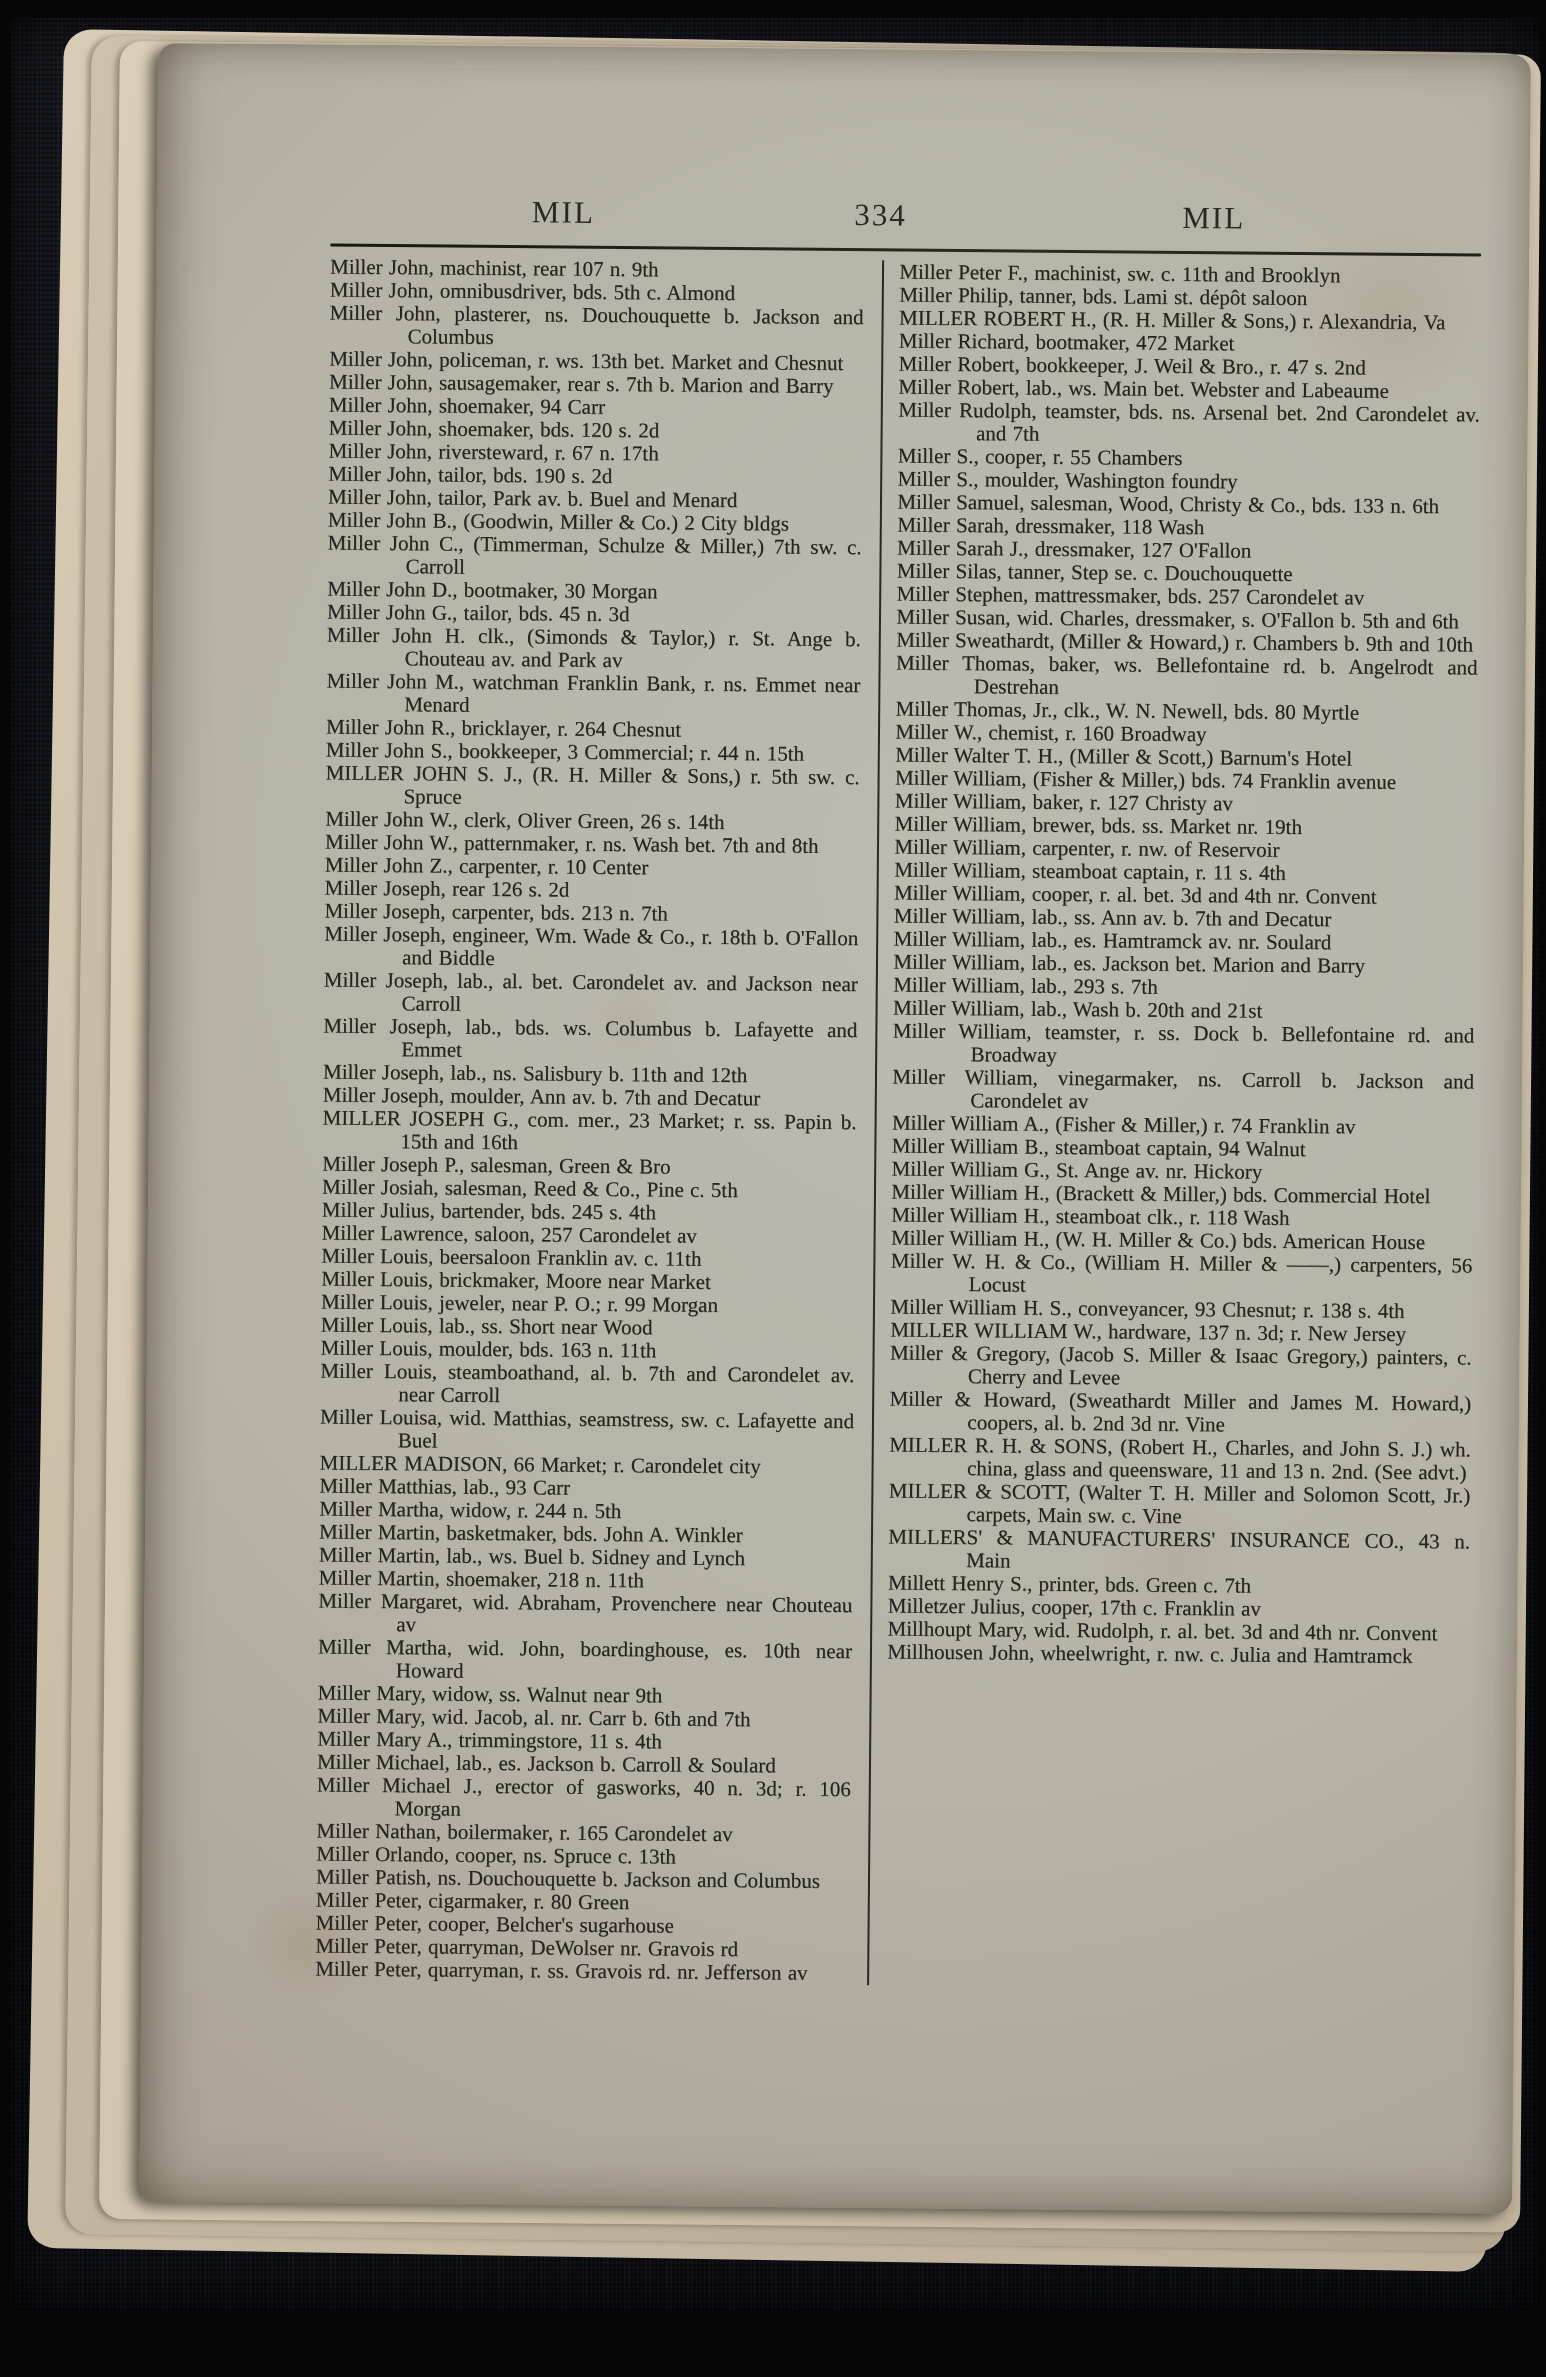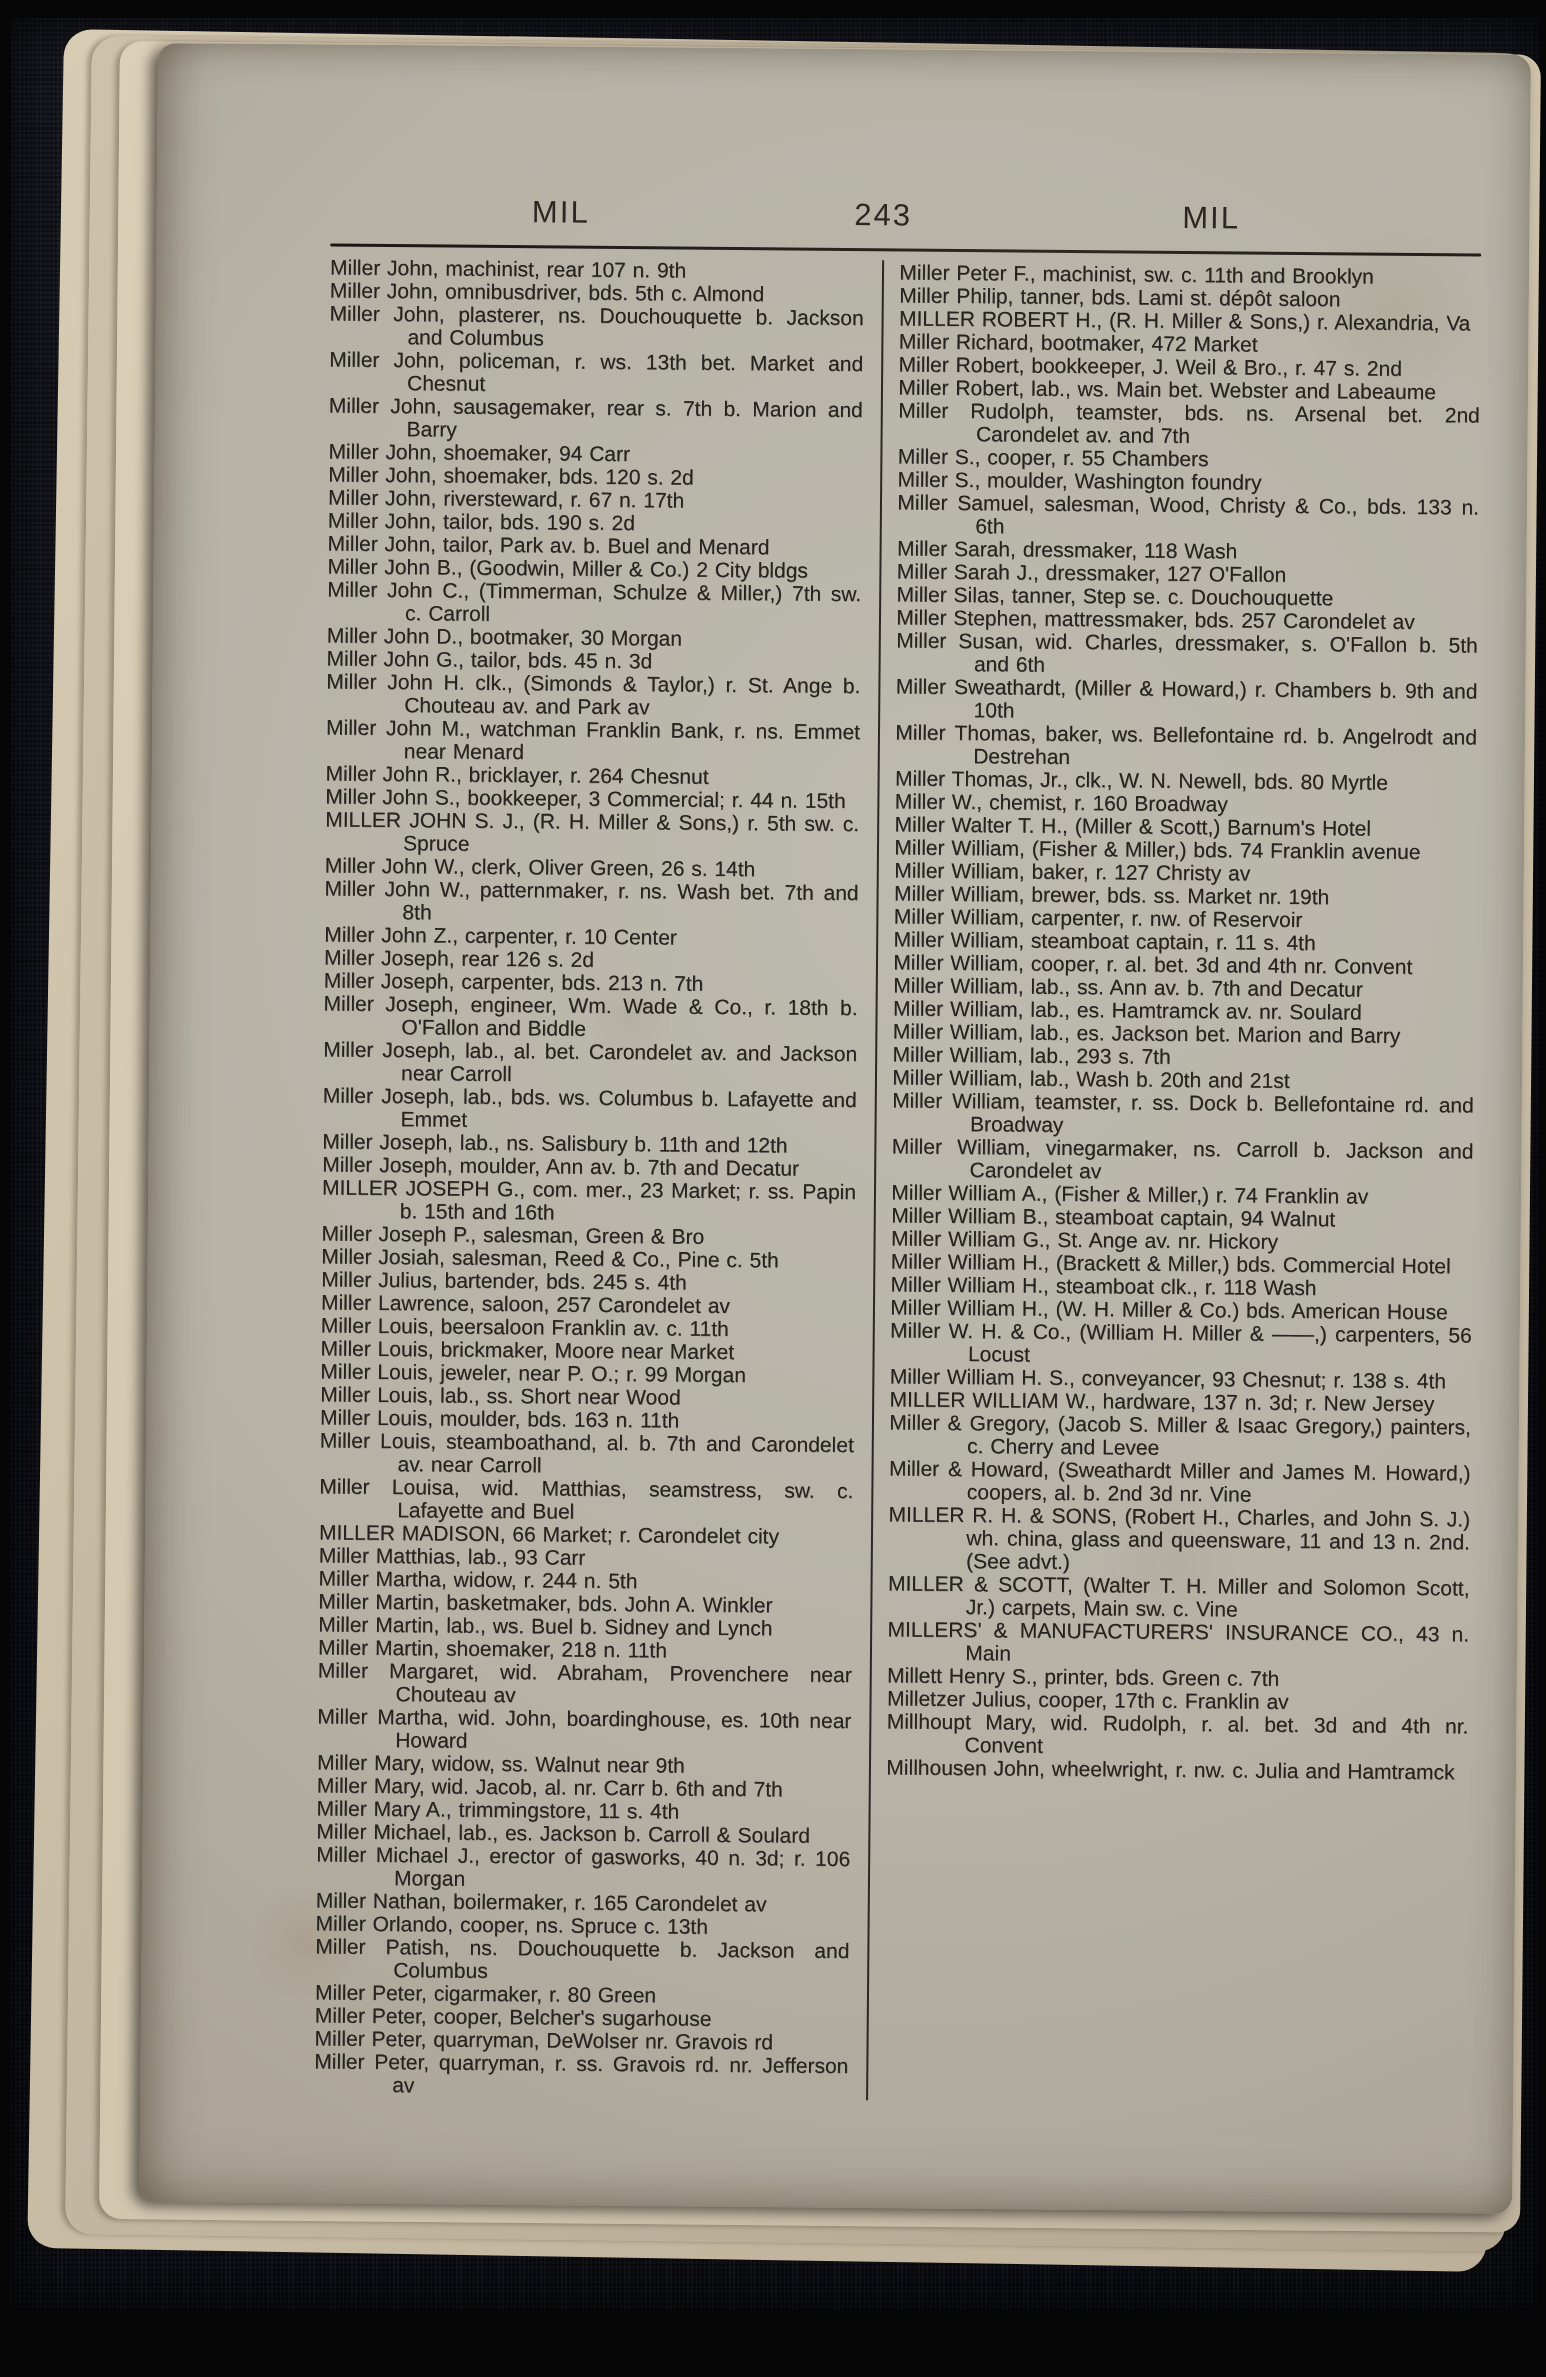--- a/index.html
+++ b/index.html
@@ -1,19 +1,19 @@
 <!DOCTYPE html>
 <html style="font-size:11.2px"><head>
 <meta charset="utf-8">
 <style>
   html,body { margin:0; padding:0; background:#000; }
   .photo {
     position:relative; width:1546px; height:2377px;
     background:#060607; overflow:hidden;
-    font-family:Liberation Sans, sans-serif;
+    font-family:Liberation Serif, serif;
   }
   
   .cover {
     position:absolute; left:11.2px; top:18px; width:1529px; height:2292px;
     background:
       repeating-linear-gradient(90deg, rgba(120,130,160,0.07) 0 1.4px, transparent 1.4px 4.2px),
       repeating-linear-gradient(0deg, rgba(0,0,0,0.35) 0 2.1px, transparent 2.1px 4.9px),
       linear-gradient(160deg,#181920 0%, #101117 45%, #0b0c10 100%);
     border-radius:5.6px;
     box-shadow: inset 0 0 63px rgba(0,0,0,.8);
@@ -73,21 +73,21 @@
   <div class="sheet s1"></div>
   <div class="sheet s2"></div>
   <div class="sheet s3"></div>
 
   <div class="page">
     <div class="stains"></div>
     <div class="content">
 
       <div class="hdr">
         <span class="h-left">MIL</span>
-        <span class="h-mid">243</span>
+        <span class="h-mid">334</span>
         <span class="h-right">MIL</span>
       </div>
 
       <div class="rule"></div>
 
       <div class="cols">
         <div class="col left">
 
             <div class="entry">Miller John, machinist, rear 107 n. 9th</div>
 

